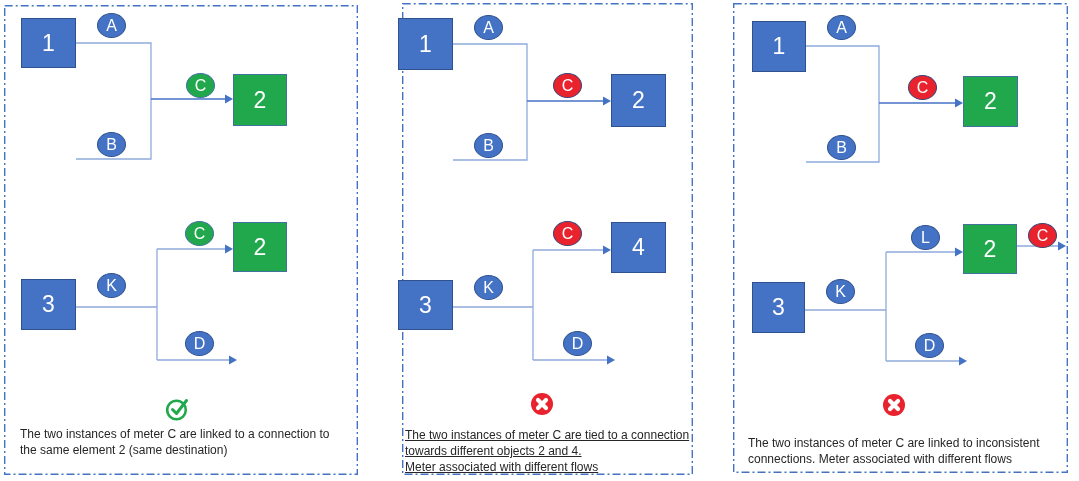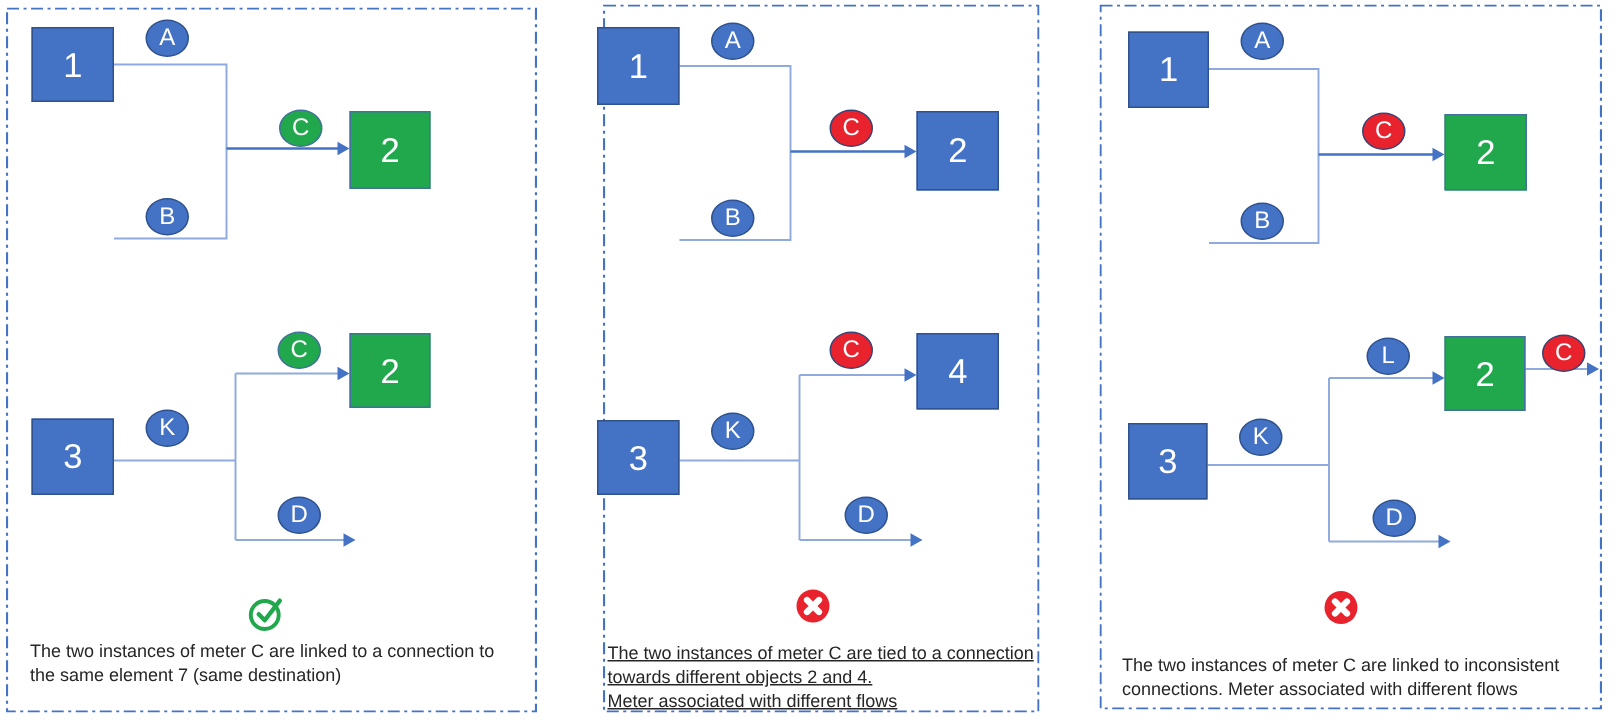--- a/index.html
+++ b/index.html
@@ -73,21 +73,21 @@
       </div>
     <div class="circle" style="left:181px;top:326px;">
         <span>D</span>
       </div>
 
     <svg class="status" style="left:161px;top:391px;" width="26" height="26" viewBox="0 0 26 26">
       <circle cx="11.5" cy="14" r="9.3" fill="none" stroke="#21A84D" stroke-width="2.6"></circle>
       <path d="M7.5 13.5 L11.5 17.5 L21.5 4.5" fill="none" stroke="#21A84D" stroke-width="3" stroke-linecap="round" stroke-linejoin="round"></path>
     </svg>
     <div class="caption" style="left:16px;top:421px;">The two instances of meter C are linked to a connection to
-the same element 7 (same destination)</div>
+the same element 2 (same destination)</div>
   </section>
 
   <section class="panel" style="left:402px;top:3px;width:291px;height:472px;">
     <svg class="frame" width="291" height="472">
       <rect x="0.7" y="0.7" width="289.6" height="470.6"></rect>
     </svg>
     <svg class="wires" width="291" height="472">
       <path class="wire" d="M51 41 H125 V157 H51"></path>
       <line class="wire-strong" x1="125" y1="98" x2="202" y2="98"></line>
       <polygon class="arrowhead" points="201,93.5 209,98 201,102.5"></polygon>

